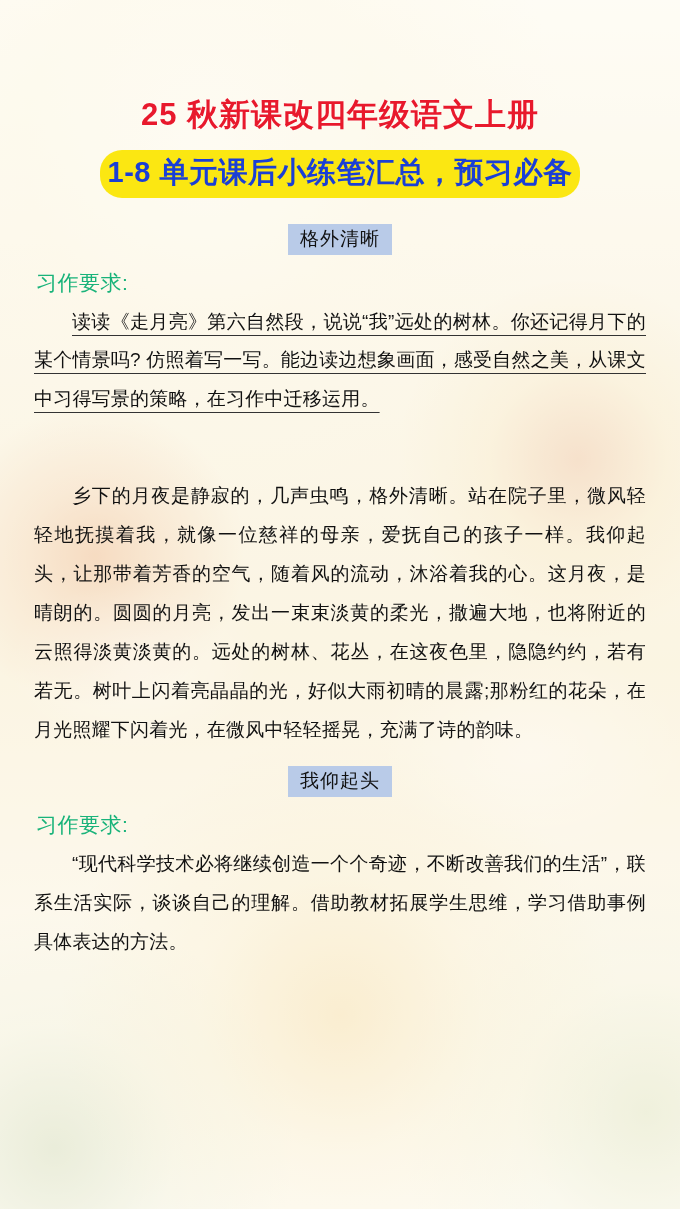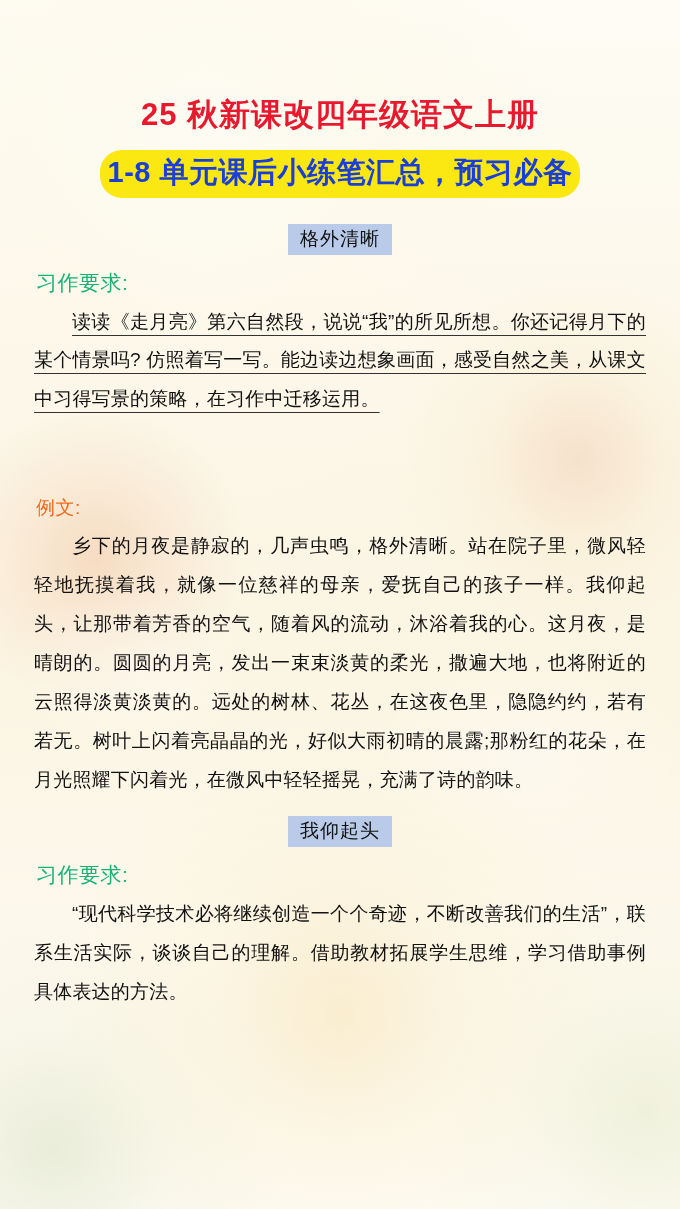--- a/index.html
+++ b/index.html
@@ -139,25 +139,24 @@
   <div class="title-sub-wrap">
     <span class="title-sub">1-8 单元课后小练笔汇总，预习必备</span>
   </div>
 
   <div class="unit-head-wrap">
     <span class="unit-head">格外清晰</span>
   </div>
 
   <div class="label-req">习作要求:</div>
 
-  <p class="para u">读读《走月亮》第六自然段，说说“我”的所见所想。你还记得月下的某个情景吗? 仿照着写一写。能边读边想象画面，感受自然之美，从课文中习得写景的策略，在习作中迁移运用。</p>
+  <p class="para u">读读《走月亮》第六自然段，说说“我”远处的树林。你还记得月下的某个情景吗? 仿照着写一写。能边读边想象画面，感受自然之美，从课文中习得写景的策略，在习作中迁移运用。</p>
 
   <div class="spacer-lg"></div>
 
-  <div class="label-ex">例文:</div>
 
   <p class="para">乡下的月夜是静寂的，几声虫鸣，格外清晰。站在院子里，微风轻轻地抚摸着我，就像一位慈祥的母亲，爱抚自己的孩子一样。我仰起头，让那带着芳香的空气，随着风的流动，沐浴着我的心。这月夜，是晴朗的。圆圆的月亮，发出一束束淡黄的柔光，撒遍大地，也将附近的云照得淡黄淡黄的。远处的树林、花丛，在这夜色里，隐隐约约，若有若无。树叶上闪着亮晶晶的光，好似大雨初晴的晨露;那粉红的花朵，在月光照耀下闪着光，在微风中轻轻摇晃，充满了诗的韵味。</p>
 
   <div class="unit-head-wrap">
     <span class="unit-head">我仰起头</span>
   </div>
 
   <div class="label-req">习作要求:</div>
 
   <p class="para">“现代科学技术必将继续创造一个个奇迹，不断改善我们的生活”，联系生活实际，谈谈自己的理解。借助教材拓展学生思维，学习借助事例具体表达的方法。</p>

